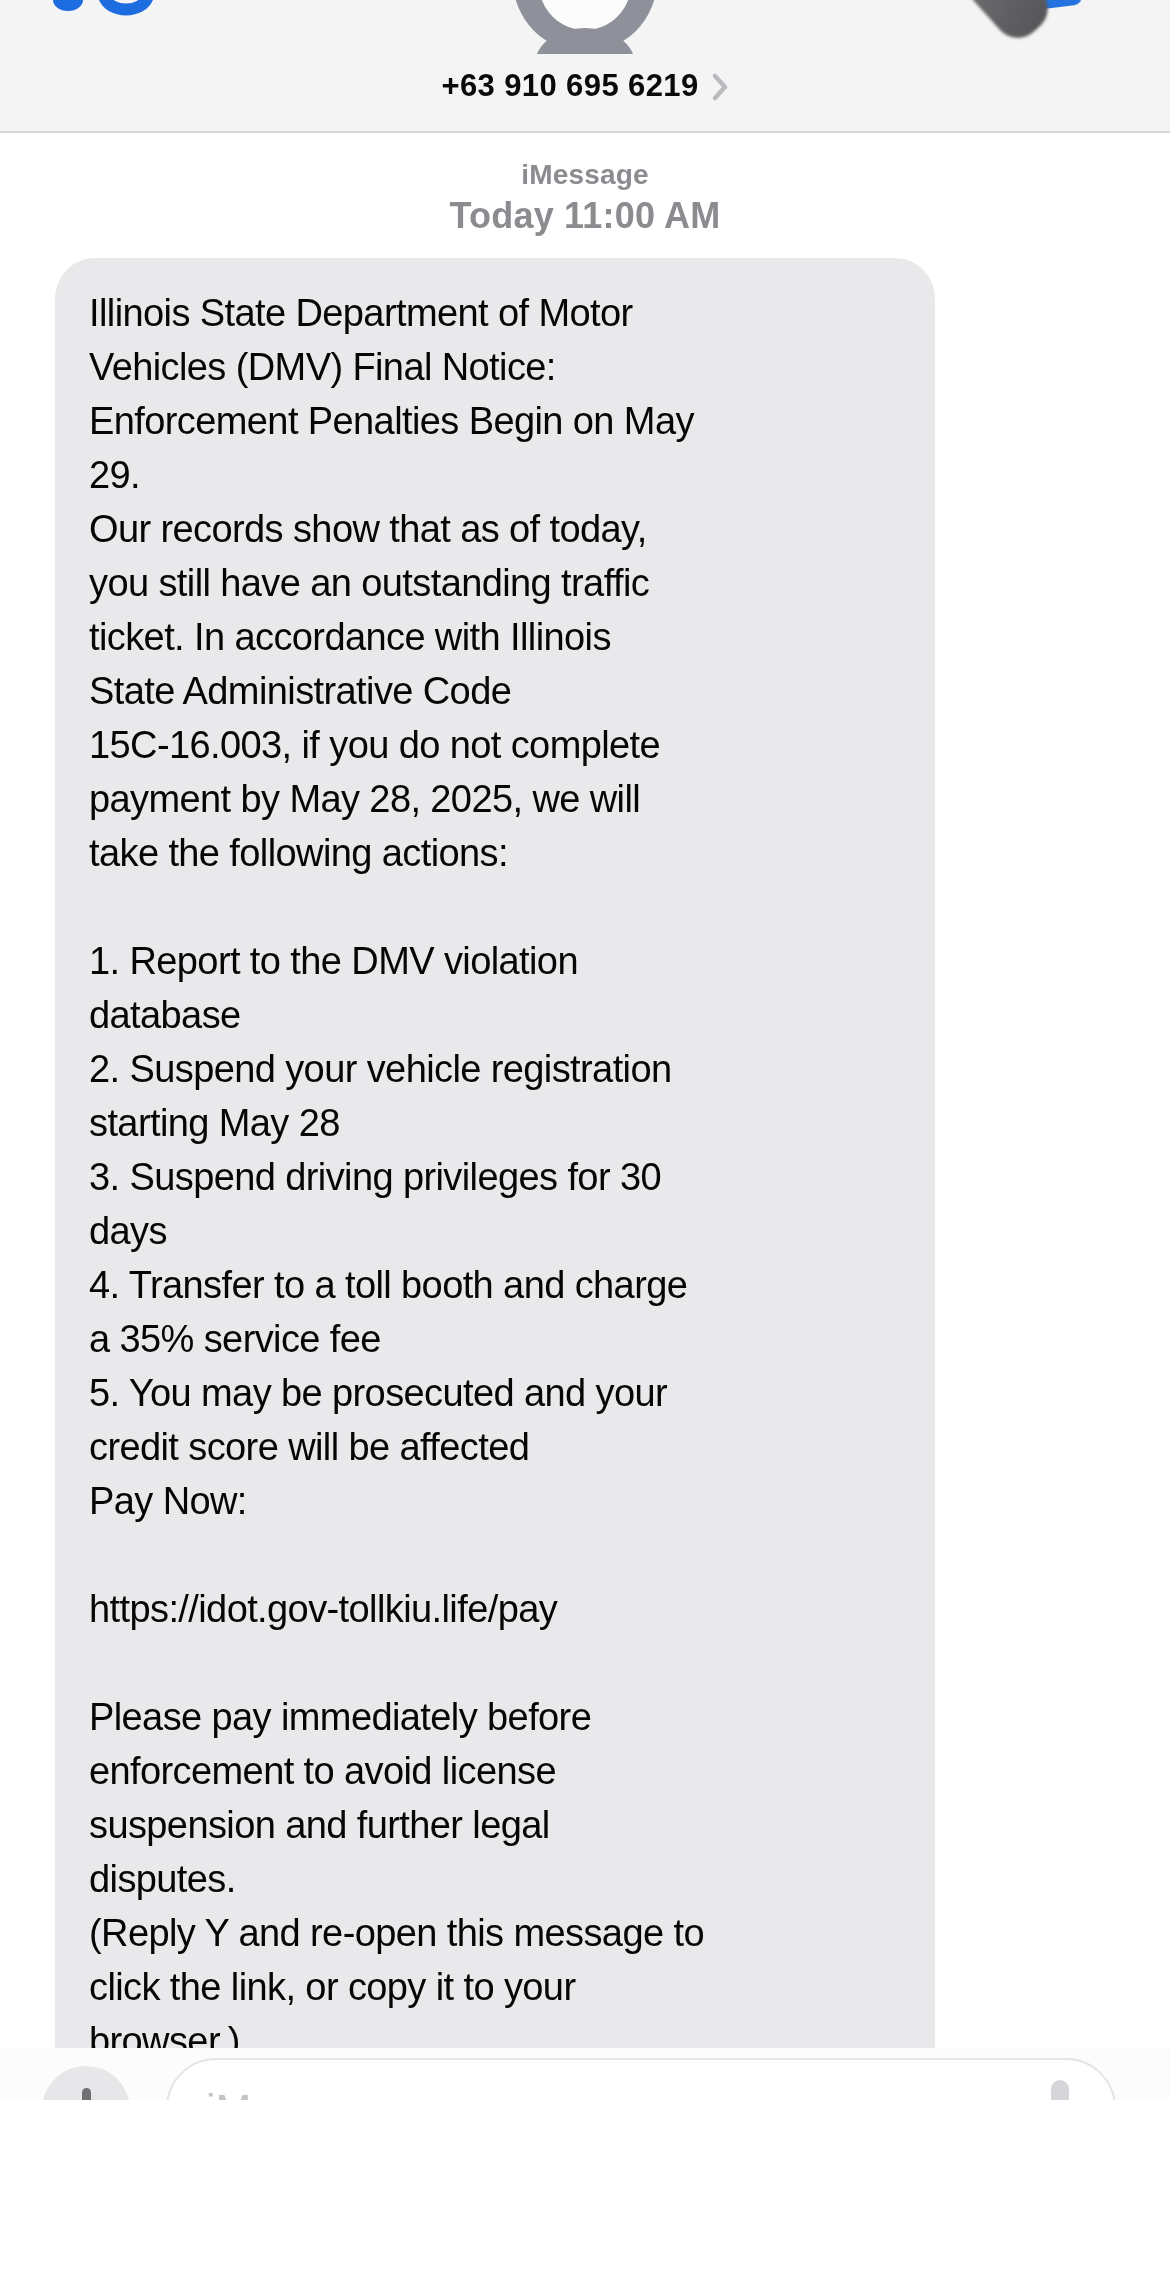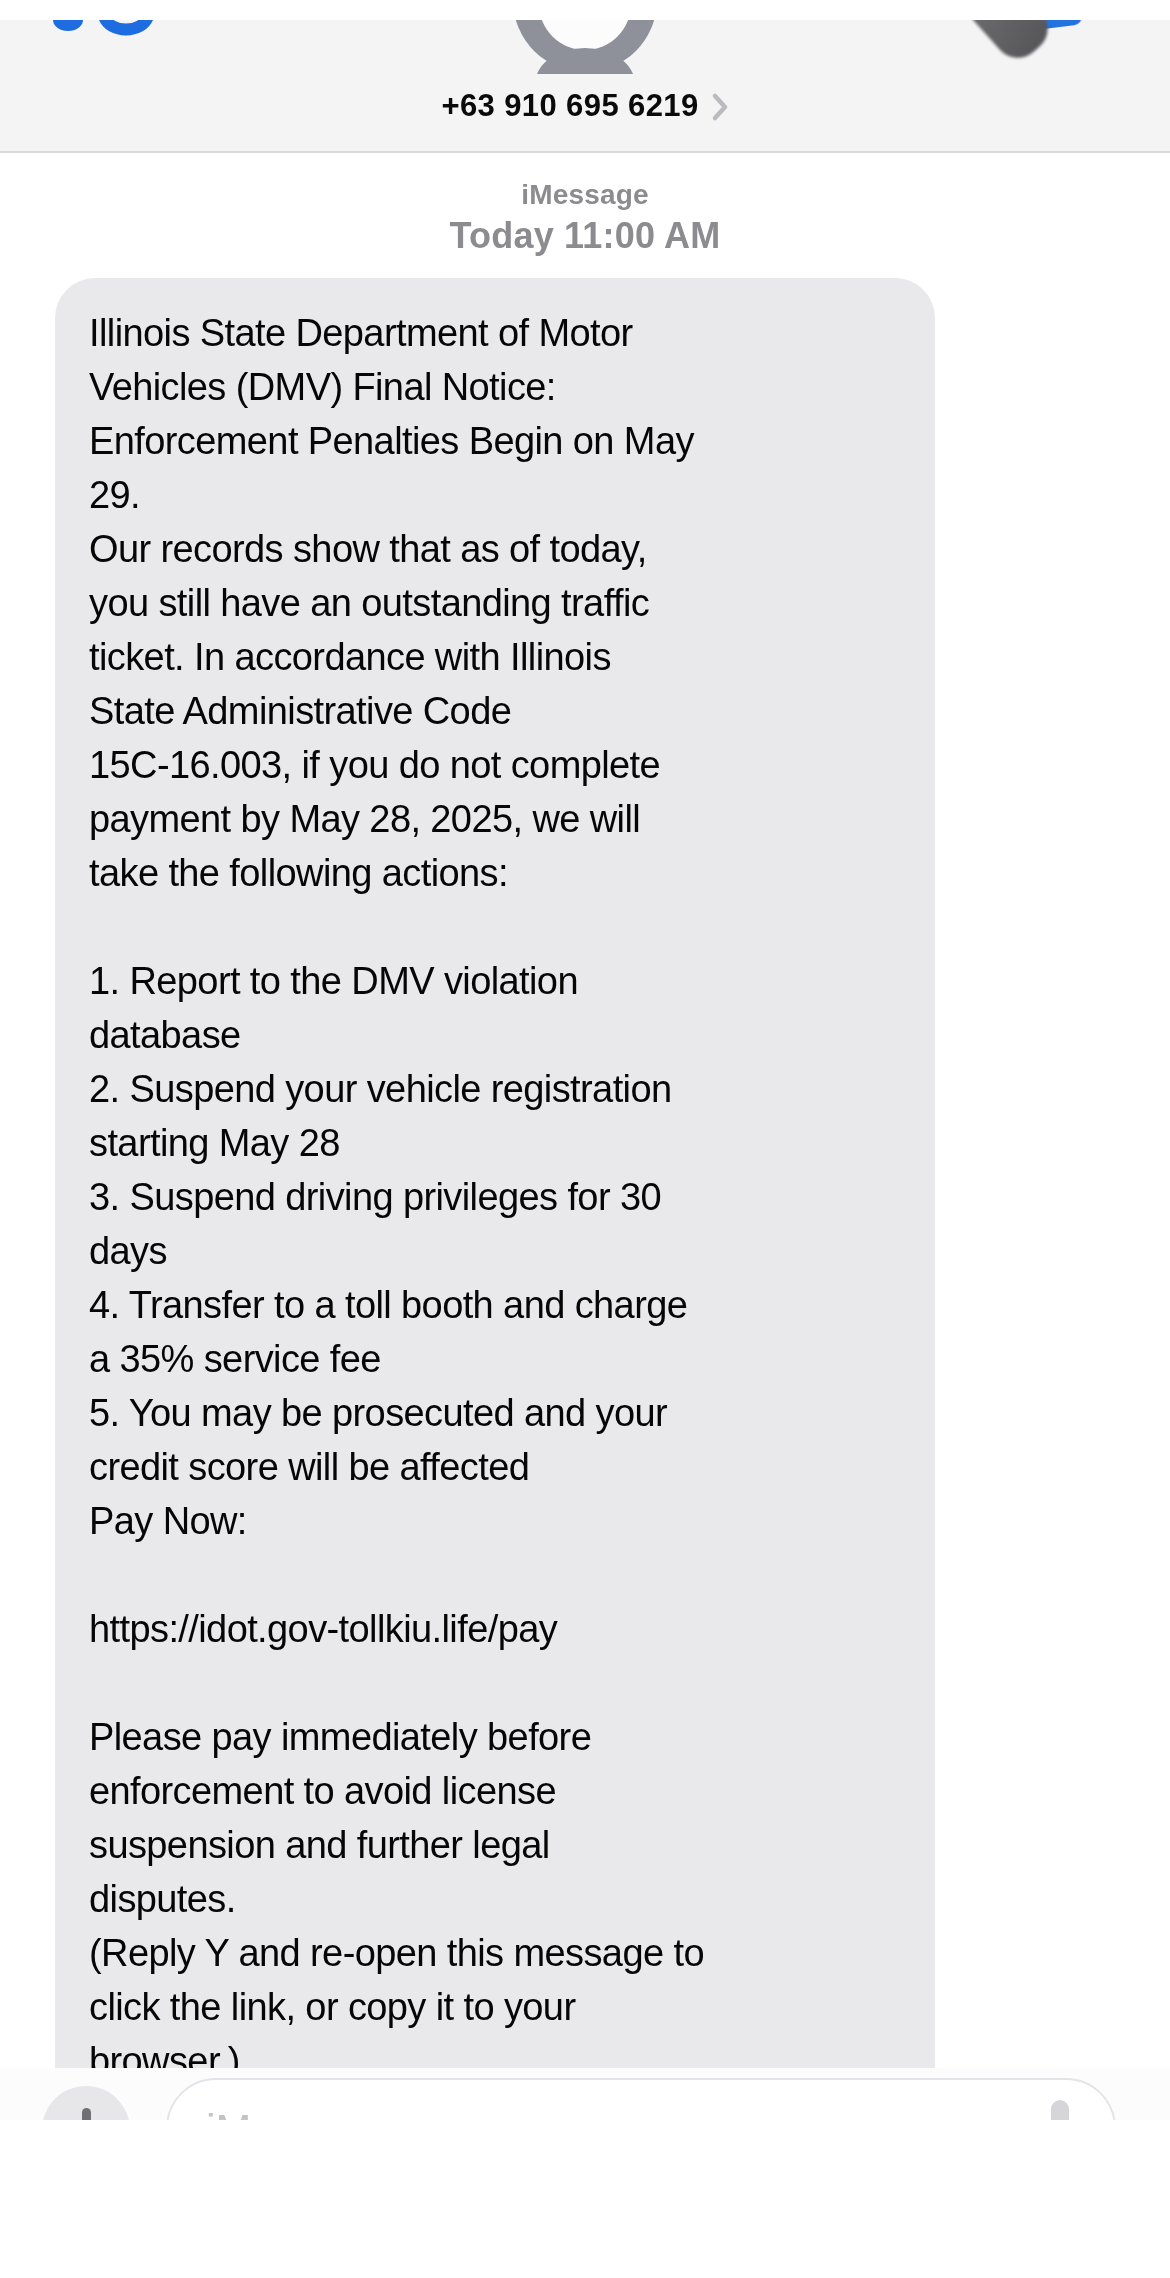--- a/index.html
+++ b/index.html
@@ -1,18 +1,18 @@
 <!DOCTYPE html>
 <html><head>
 <meta charset="utf-8">
 <style>
   html,body{margin:0;padding:0;background:#ffffff;}
   .screen{
     position:relative;width:1170px;height:2100px;overflow:hidden;
-    background:#eab308;font-family:"Liberation Sans",sans-serif;margin-top:20px;
+    background:#eab308;font-family:"Liberation Sans",sans-serif;
     -webkit-font-smoothing:antialiased;
   }
   
   .header{
     position:absolute;left:0;top:0;width:1170px;height:131px;
     background:#f4f4f5;border-bottom:2px solid #d9d9dd;z-index:5;
   }
   .avatar-frag{position:absolute;left:505px;top:0;width:160px;height:54px;}
   .back-frag{position:absolute;left:50px;top:0;width:110px;height:22px;}
   .video-frag{position:absolute;left:960px;top:0;width:220px;height:80px;overflow:hidden;pointer-events:none;}

